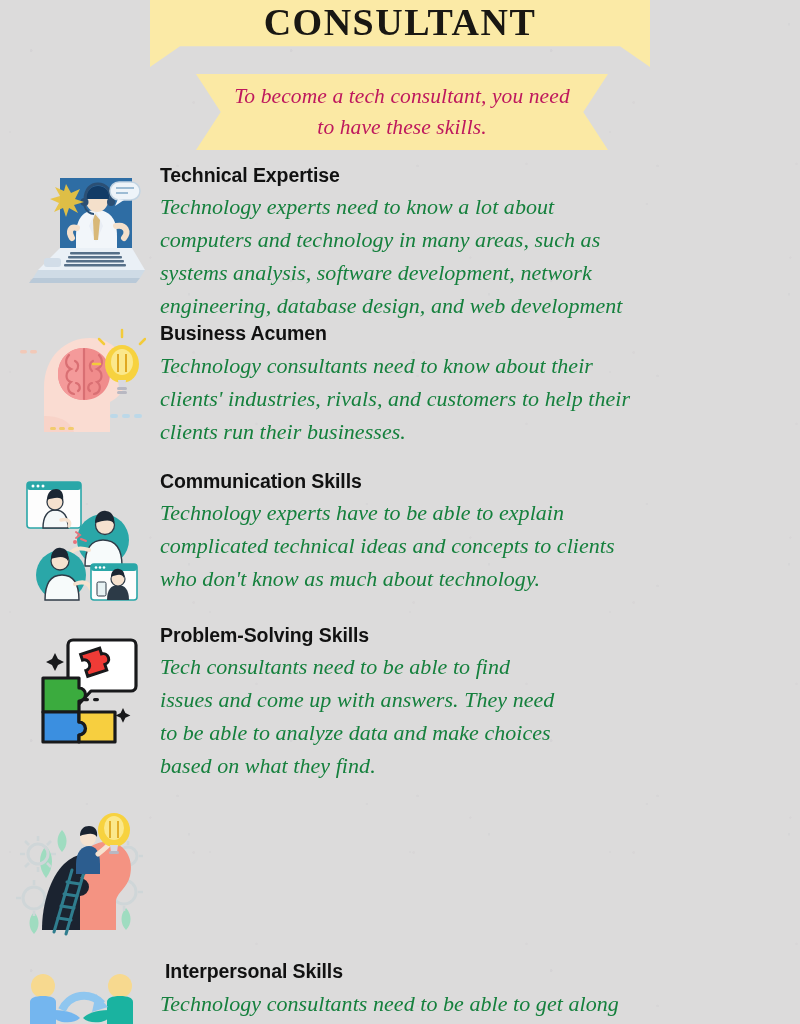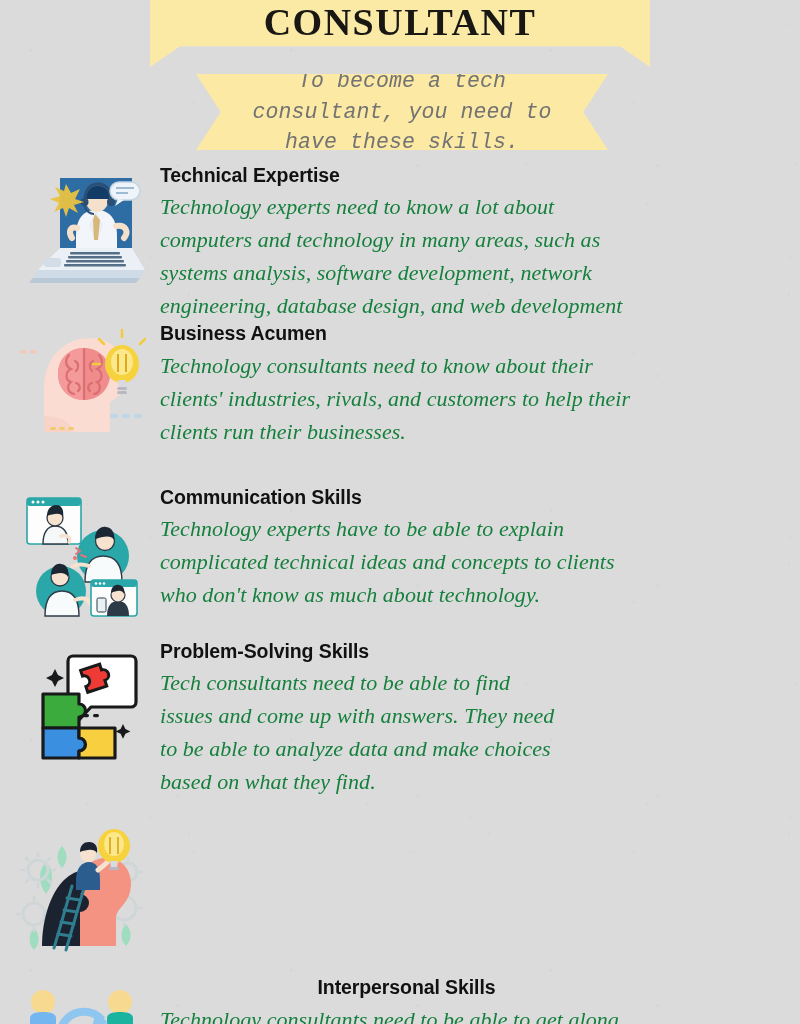--- a/index.html
+++ b/index.html
@@ -76,25 +76,25 @@
     background: #fbe9a4;
     clip-path: polygon(0 0, 100% 0, 94% 50%, 100% 100%, 0 100%, 6% 50%);
     display: flex;
     align-items: center;
     justify-content: center;
   }
   .subtitle-text {
     display: block;
     width: 340px;
     text-align: center;
-    font-family: Liberation Mono, monospace;
+    font-family: Liberation Serif, serif;
     font-style: italic;
     font-size: 21.5px;
     line-height: 1.42;
-    color: #737373;
+    color: #be185d;
     letter-spacing: .1px;
   }
 
   
   .skills {
     position: absolute;
     left: 0;
     top: 160px;
     width: 800px;
   }
@@ -132,25 +132,25 @@
     color: #15803d;
     margin: 0;
     letter-spacing: .05px;
   }
   .narrow .skill-desc { max-width: 400px; font-family: Liberation Serif, serif; }
   .wide   .skill-desc { max-width: 500px; }
 
   
   .row-0 { margin-top: 4px; }
   .row-1 { }
-  .row-2 { margin-top: 38px; }
+  .row-2 { margin-top: 22px; }
   .row-3 { margin-top: 23px; }
   .row-4 { margin-top: 20px; }
   .row-5 { margin-top: 24px; }
-  .row-5 .skill-title { padding-left: 5px; text-align: center; }
+  .row-5 .skill-title { padding-left: 5px; }
 
   svg { display: block; }
 </style>
 </head>
 <body>
 
 <div class="page">
   <div class="noise"></div>
 
   <div class="title-banner">

